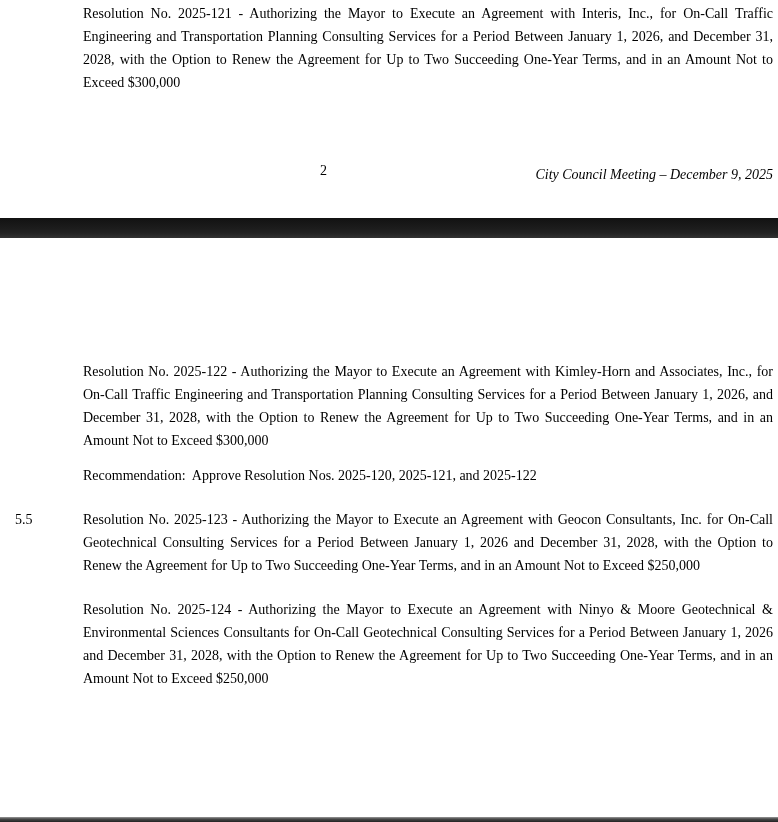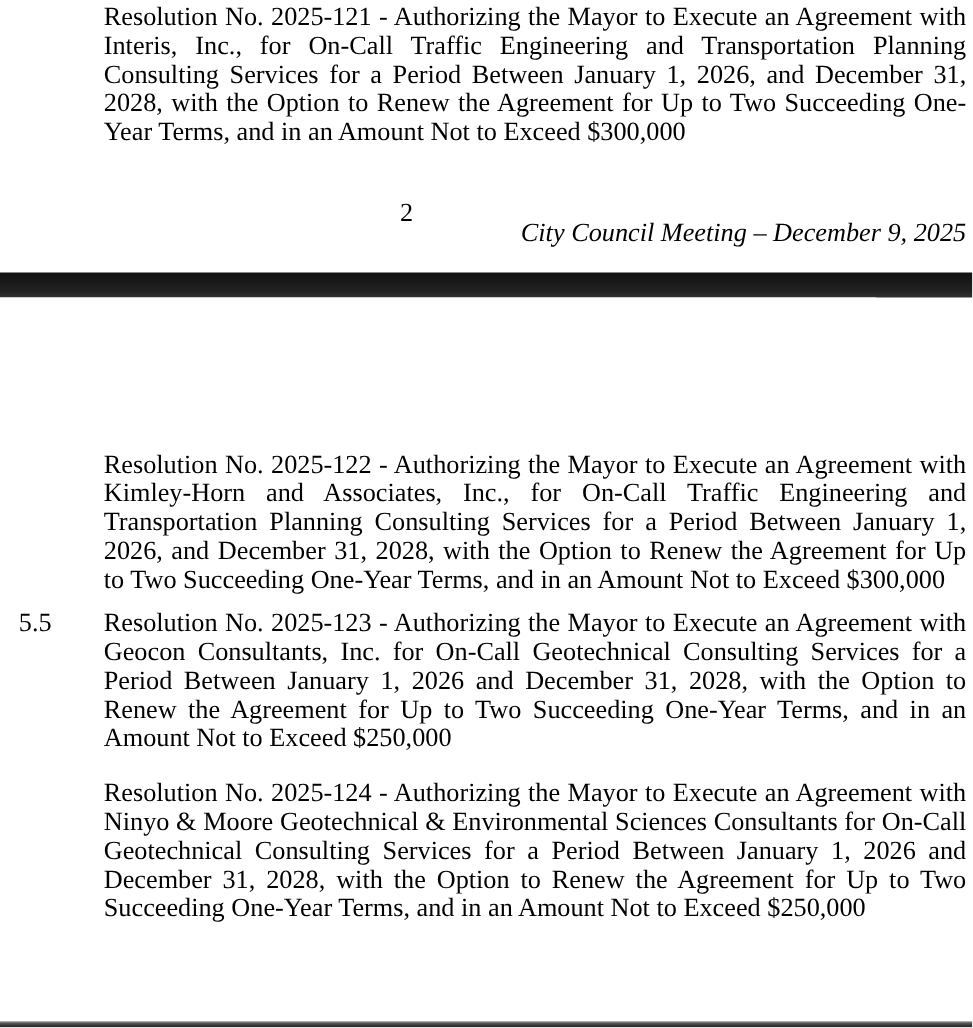--- a/index.html
+++ b/index.html
@@ -8,21 +8,21 @@
     background: #ffffff;
   }
   #screen {
     position: relative;
     width: 778px;
     height: 822px;
     background: #ffffff;
     overflow: hidden;
     font-family: "Liberation Serif", "DejaVu Serif", serif;
     color: #000000;
-    font-size: 21px;
+    font-size: 14px;
     line-height: 23px;
   }
   .doc-para {
     text-align: justify;
     white-space: pre-wrap;
     color: #000000;
   }
   
   .page-frag-1 {
     position: absolute;
@@ -45,21 +45,21 @@
     height: 23px;
   }
   .page-number {
     position: absolute;
     left: 320px;
     top: 0;
   }
   .footer-title {
     position: absolute;
     right: 0;
-    top: 16px;
+    top: 4px;
     font-style: italic;
     white-space: nowrap;
   }
   
   .page-separator {
     position: absolute;
     top: 218px;
     left: 0;
     width: 778px;
     height: 20px;
@@ -115,20 +115,23 @@
   </section>
 
   <div class="page-separator"></div>
 
   <section class="page-frag-2">
 
     <div class="agenda-block mb12">
       <p class="doc-para" style="margin: 0px;">Resolution No. 2025-122 - Authorizing the Mayor to Execute an Agreement with Kimley-Horn and Associates, Inc., for On-Call Traffic Engineering and Transportation Planning Consulting Services for a Period Between January 1, 2026, and December 31, 2028, with the Option to Renew the Agreement for Up to Two Succeeding One-Year Terms, and in an Amount Not to Exceed $300,000</p>
     </div>
 
+    <div class="agenda-block mb21">
+      <p class="doc-para" style="margin: 0px;">Recommendation:  Approve Resolution Nos. 2025-120, 2025-121, and 2025-122</p>
+    </div>
 
     <div class="agenda-block mb21">
       <span class="item-number">5.5</span>
       <p class="doc-para" style="margin: 0px;">Resolution No. 2025-123 - Authorizing the Mayor to Execute an Agreement with Geocon Consultants, Inc. for On-Call Geotechnical Consulting Services for a Period Between January 1, 2026 and December 31, 2028, with the Option to Renew the Agreement for Up to Two Succeeding One-Year Terms, and in an Amount Not to Exceed $250,000</p>
     </div>
 
     <div class="agenda-block mb8">
       <p class="doc-para" style="margin: 0px;">Resolution No. 2025-124 - Authorizing the Mayor to Execute an Agreement with Ninyo &amp; Moore Geotechnical &amp; Environmental Sciences Consultants for On-Call Geotechnical Consulting Services for a Period Between January 1, 2026 and December 31, 2028, with the Option to Renew the Agreement for Up to Two Succeeding One-Year Terms, and in an Amount Not to Exceed $250,000</p>
     </div>
 

